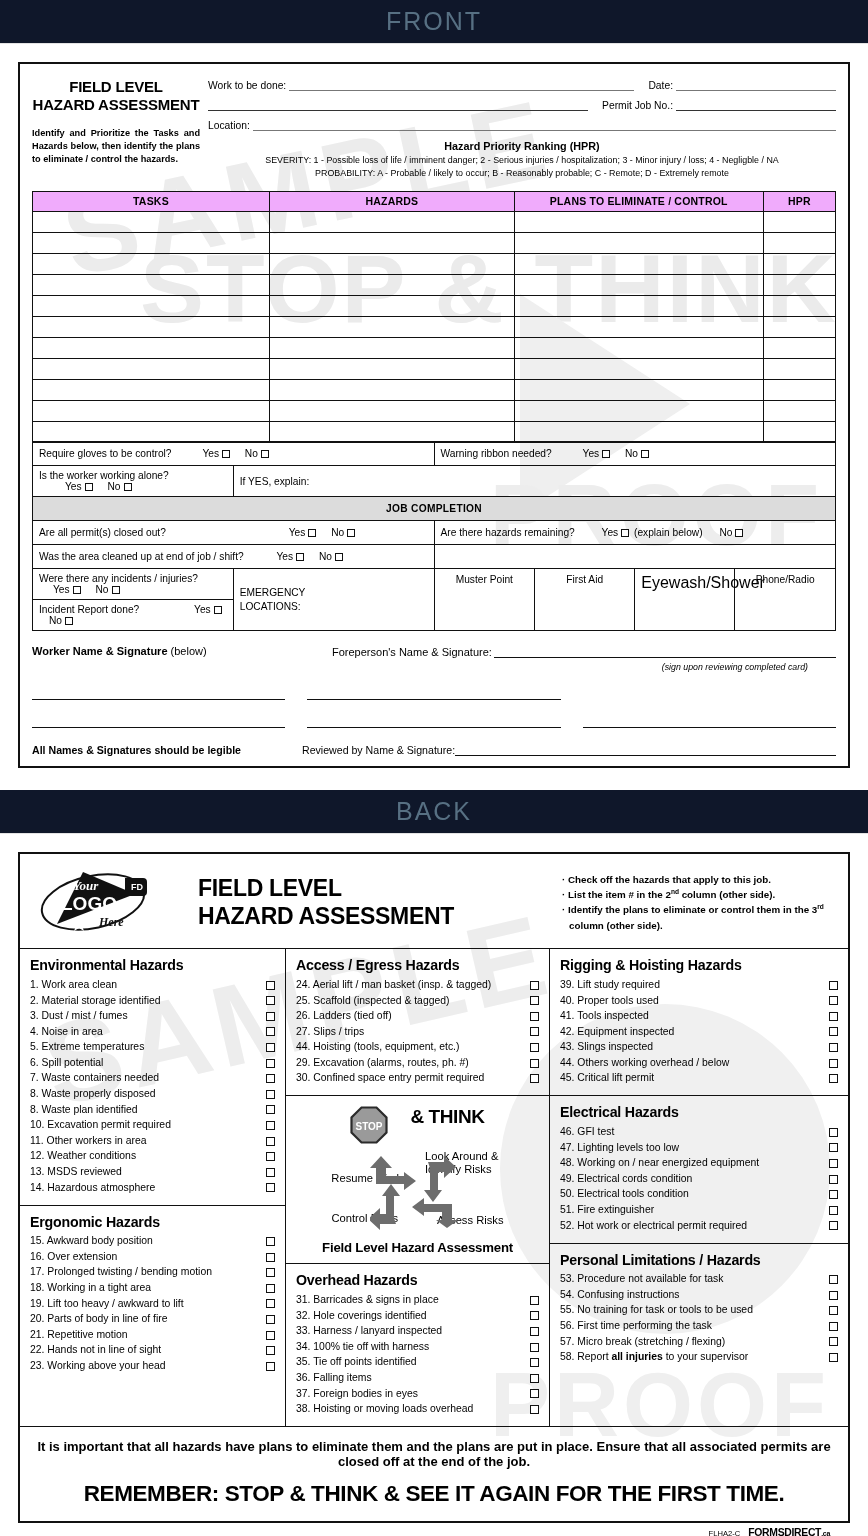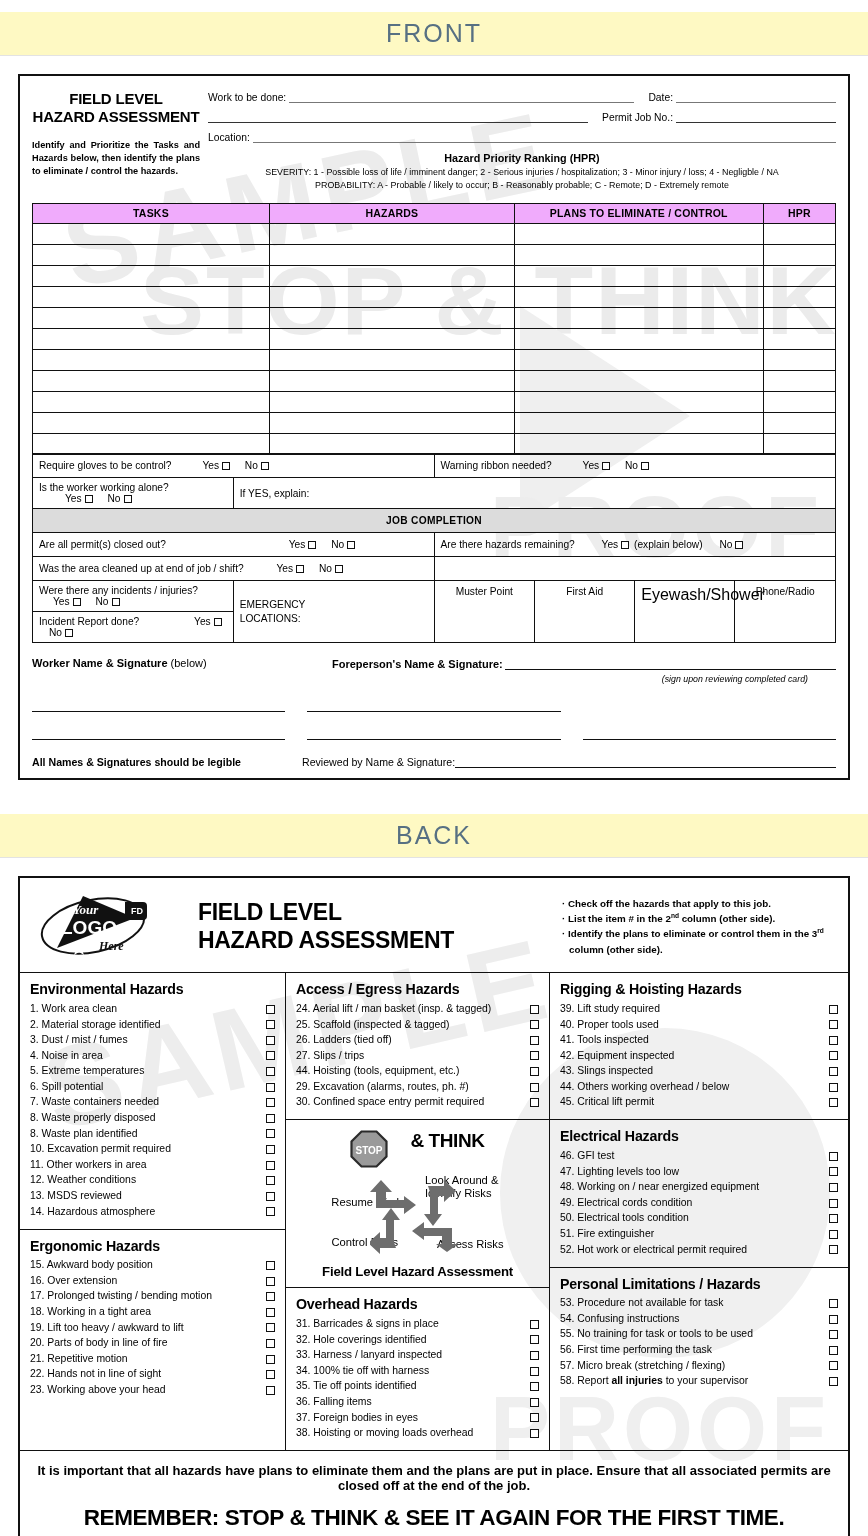--- a/index.html
+++ b/index.html
@@ -6,26 +6,25 @@
   html, body {
     width: 868px;
     background: #ffffff;
     font-family: "Liberation Sans", sans-serif;
   }
   body { width: 868px; }
 
   
   .side-banner {
     height: 44px;
-    background: #fef9c3;
+    background: #0f172a;
     display: flex;
     align-items: center;
     justify-content: center;
     border-bottom: 1px solid #e3e3e3;
-    margin-top: 12px;
   }
   .side-banner-text {
     font-size: 25px;
     letter-spacing: 2px;
     color: #577083;
     font-weight: 400;
   }
   .page-wrap {
     background: #ffffff;
     padding: 18px 18px 22px 18px;
@@ -189,21 +188,21 @@
     background: #fff;
   }
   .yn { white-space: nowrap; }
   .emerg-lbl { font-size: 10px; line-height: 1.35; }
 
   
   .sig-wrap { padding: 14px 12px 10px 12px; }
   .sig-row1 { display: flex; font-size: 11px; }
   .sig-worker { width: 300px; font-weight: 700; }
   .sig-worker .lite { font-weight: 400; }
-  .sig-fore { flex: 1; display: flex; align-items: flex-end; font-weight: 700; }
+  .sig-fore { flex: 1; display: flex; align-items: flex-end; font-weight: 400; }
   .sig-fore .ln { flex: 1; border-bottom: 1.2px solid #111; height: 13px; margin-left: 2px; }
   .sig-note { text-align: right; font-size: 8.8px; font-style: italic; margin-top: 4px; padding-right: 28px; }
   .sig-lines { display: flex; gap: 22px; margin-top: 14px; }
   .sig-lines .ln { flex: 1; border-bottom: 1.2px solid #111; height: 14px; }
   .sig-lines .ln.blank { border-bottom: none; }
   .sig-bottom { display: flex; align-items: flex-end; margin-top: 16px; font-size: 10.6px; }
   .sig-bottom .lbl-b { font-weight: 700; width: 270px; }
   .sig-bottom .lbl-n { white-space: nowrap; }
   .sig-bottom .ln { flex: 1; border-bottom: 1.2px solid #111; height: 12px; }
 

